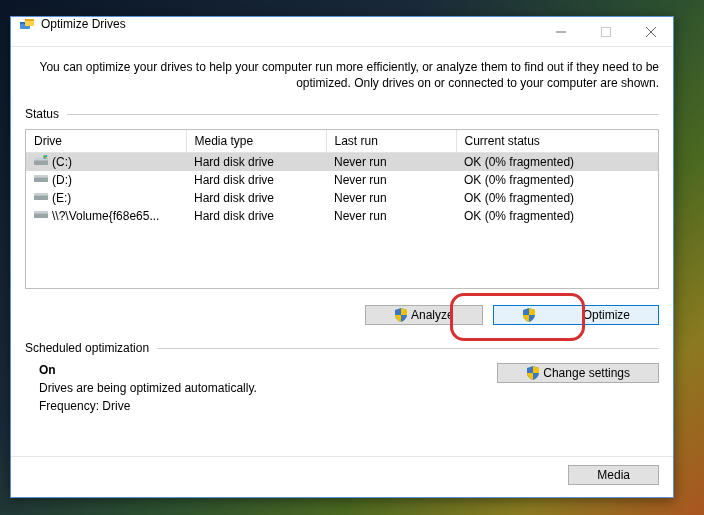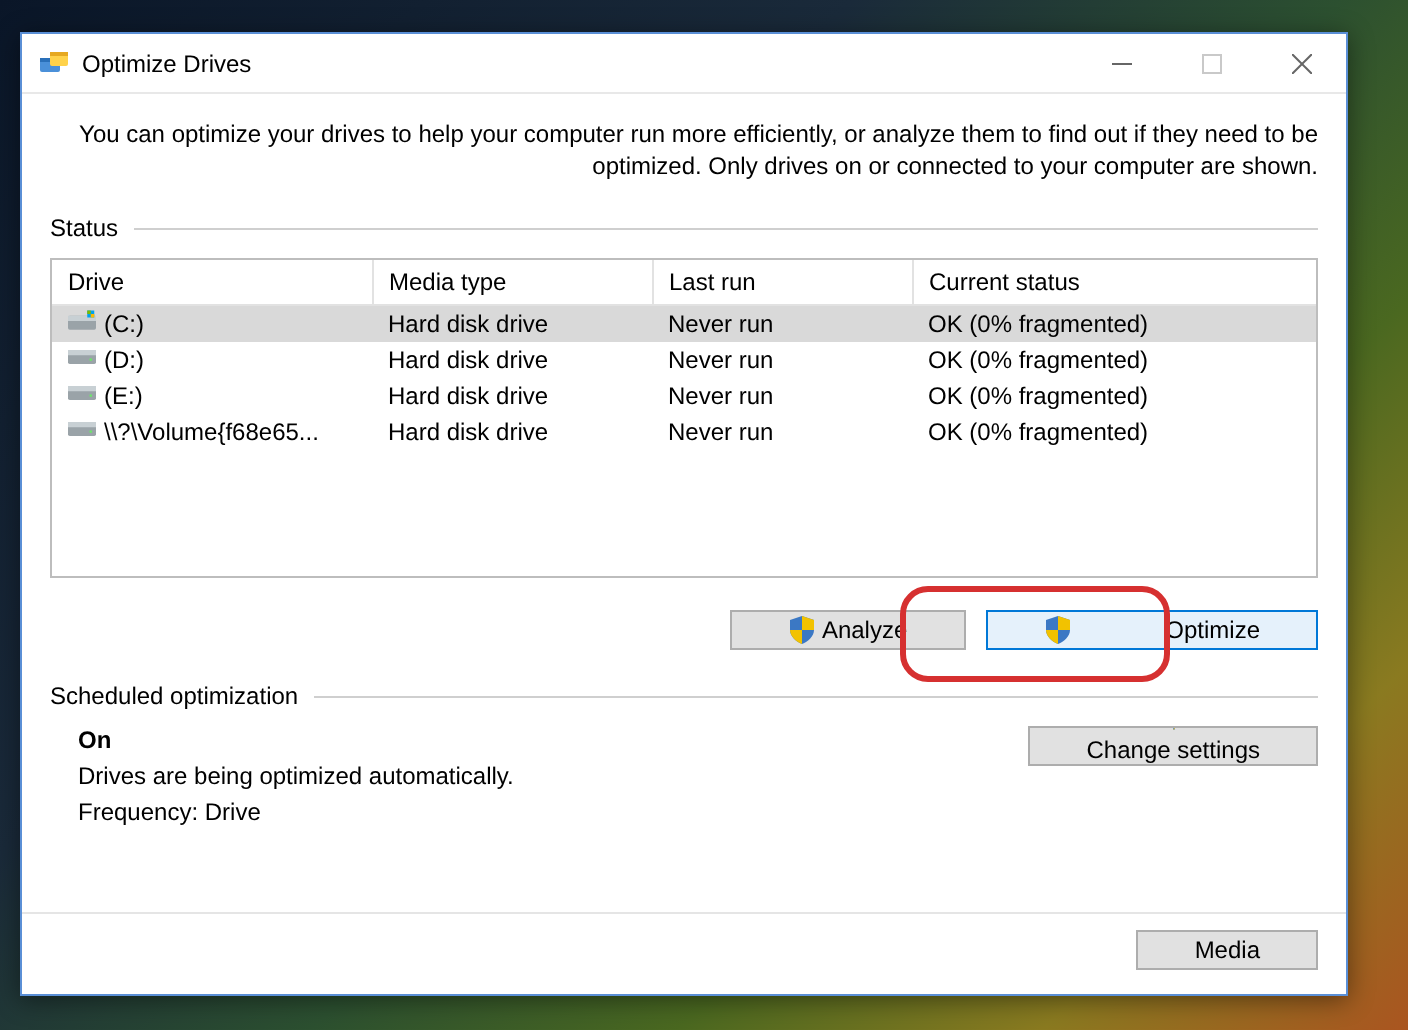--- a/index.html
+++ b/index.html
@@ -20,21 +20,21 @@
     position: absolute;
     left: 10px; top: 16px;
     width: 664px; height: 482px;
     background: #ffffff;
     border: 1px solid #5a8fd6;
     box-shadow: 0 2px 12px rgba(0,0,0,0.45);
     display: flex; flex-direction: column;
   }
   .titlebar {
     height: 30px;
-    display: flex; align-items: center;
+    display: flex; align-items: flex-start;
     padding: 0 0 0 8px;
     background: #ffffff;
     border-bottom: 1px solid #e8e8e8;
   }
   .titlebar .appicon svg { width: 16px; height: 16px; display:block; }
   .titlebar .title { margin-left: 6px; flex: 1; font-size: 12px; }
   .titlebar .winbtn {
     width: 45px; height: 30px;
     display: flex; align-items: center; justify-content: center;
     color: #666;
@@ -263,21 +263,21 @@
       <div class="section-label">
         <span>Scheduled optimization</span>
         <span class="bar"></span>
       </div>
       <div class="sched-body">
         <div class="sched-text">
           <div class="bold">On</div>
           <div class="line">Drives are being optimized automatically.</div>
           <div class="line">Frequency: Drive</div>
         </div>
-        <div class="btn" style="min-width:124px;flex-direction:column;">
+        <div class="btn" style="min-width:124px;">
           <svg class="shield" viewBox="0 0 14 14">
               <path d="M7 0 L13 2 V7 C13 10 10 13 7 14 C4 13 1 10 1 7 V2 Z" fill="#3b78c4"></path>
               <path d="M7 0 L13 2 V7 L7 7 Z" fill="#f2c200"></path>
               <path d="M7 7 L7 14 C4 13 1 10 1 7 Z" fill="#f2c200"></path>
             </svg>
           <span>Change settings</span>
         </div>
       </div>
     </div>
 

